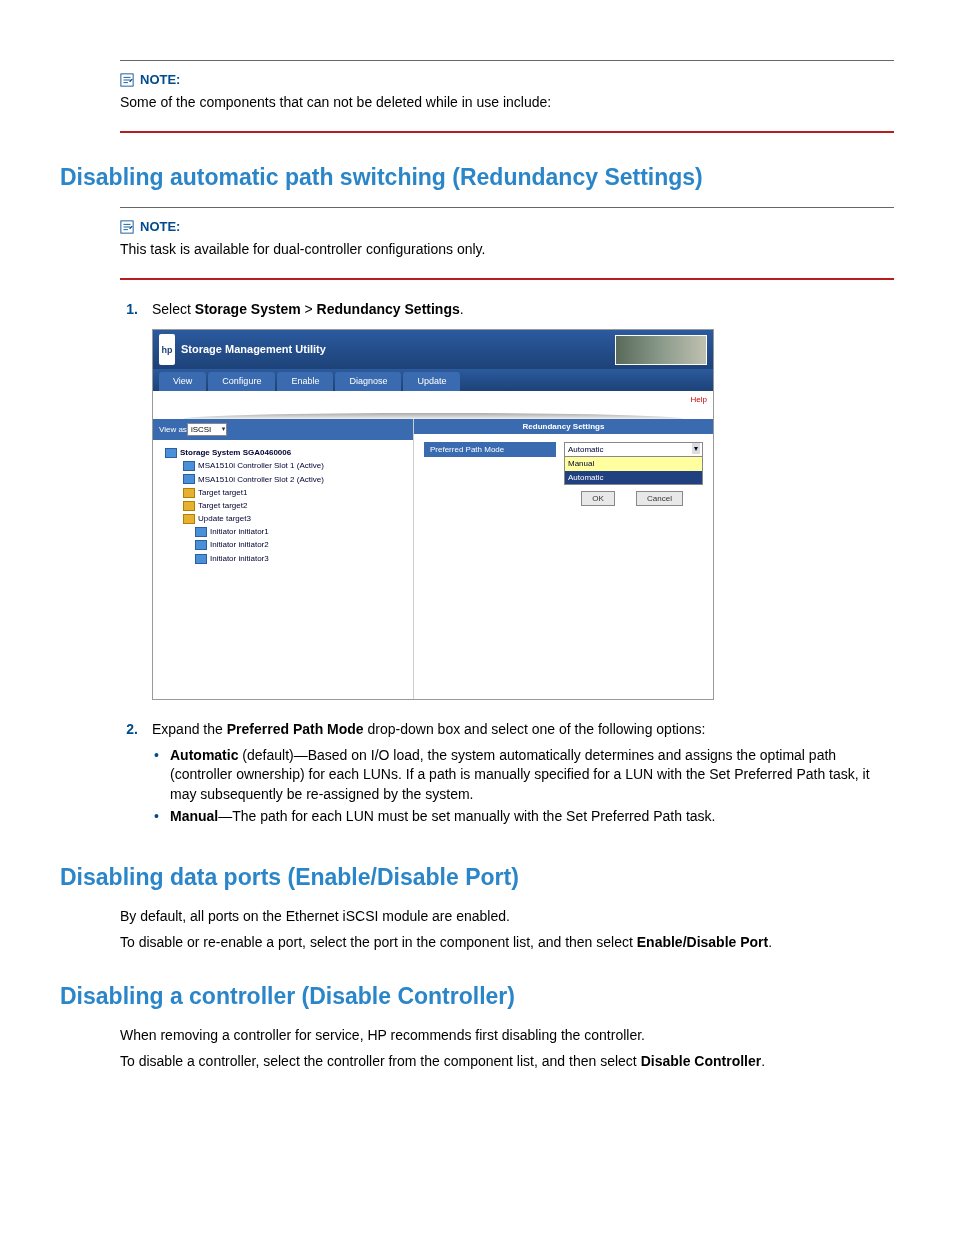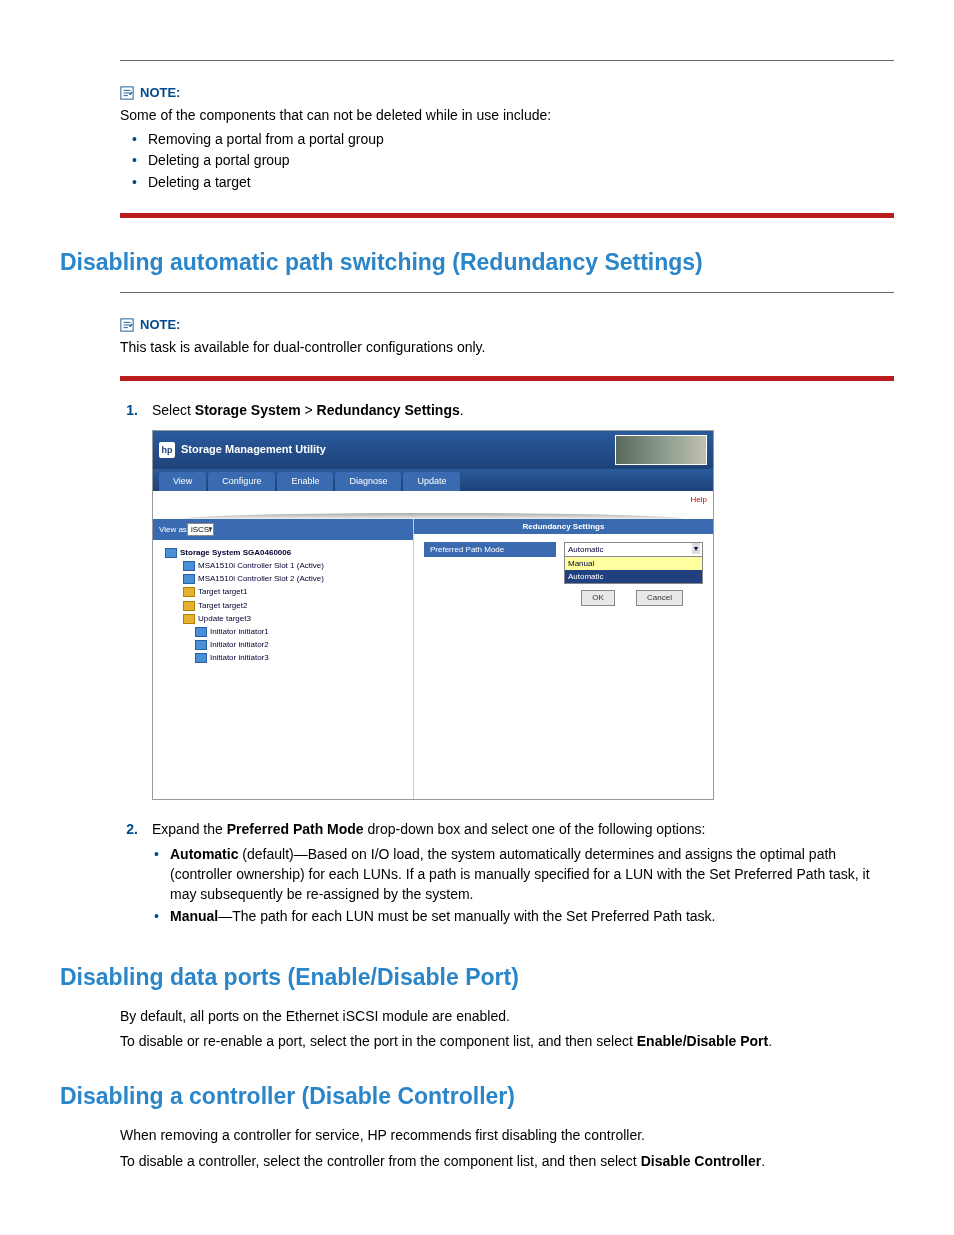--- a/index.html
+++ b/index.html
@@ -6,22 +6,22 @@
     font-family: Arial, Helvetica, sans-serif;
     font-size: 14px;
     color: #000;
     margin: 0;
     padding: 60px 60px 30px 60px;
     width: 834px;
     line-height: 1.4;
   }
   .note-block {
     border-top: 1px solid #666;
-    border-bottom: 5px solid #b91c1c;
-    padding: 23px 0 18px 0;
+    border-bottom: 2px solid #b91c1c;
+    padding: 10px 0 18px 0;
     margin: 0 0 20px 60px;
   }
   .note-head {
     display: flex;
     align-items: center;
     gap: 6px;
     margin-bottom: 4px;
   }
   .note-icon {
     width: 14px;
@@ -85,38 +85,38 @@
   }
   .ss-header {
     background: linear-gradient(#2b5a9e,#1d4278);
     display: flex;
     align-items: center;
     justify-content: space-between;
     padding: 4px 6px;
   }
   .ss-title { display:flex; align-items:center; gap:6px; font-weight:bold; font-size:11px;}
   .ss-logo {
-    width:16px;height:16px;background:#fff;border-radius:2px;display:inline-flex;align-items:center;justify-content:center;color:#1d4278;font-size:9px;font-weight:bold;
+    width:16px;height:31px;background:#fff;border-radius:2px;display:inline-flex;align-items:center;justify-content:center;color:#1d4278;font-size:9px;font-weight:bold;
   }
   .ss-photo { width:90px;height:28px;background:linear-gradient(90deg,#5a6a5a,#8a9a8a,#c0c0b0);border:1px solid #fff;}
   .ss-tabs {
     background: linear-gradient(#2b5a9e,#1d4278);
     display:flex;gap:2px;padding:3px 6px 0 6px;
   }
   .ss-tab {
     background:#3a6bb0;padding:3px 14px;border-radius:3px 3px 0 0;font-size:9px;color:#fff;
   }
   .ss-body { display:flex; min-height:280px;}
   .ss-left {
     width:260px;background:#fff;border-right:1px solid #ccc;color:#000;
   }
   .ss-viewbar {
     background:#3a6bb0;color:#fff;padding:4px 6px;display:flex;align-items:center;font-size:8px;
   }
-  .ss-dropdown-tiny{background:#fff;color:#000;border:1px solid #888;padding:0 2px 0 3px;font-size:8px;position:relative;}
+  .ss-dropdown-tiny{background:#fff;color:#000;border:1px solid #888;padding:0 15px 0 3px;font-size:8px;position:relative;}
   .ss-dropdown-tiny::after{content:"▾";position:absolute;right:1px;top:0;font-size:7px;color:#333;}
   .ss-tree{padding:6px 4px;font-size:8px;color:#003;}
   .ss-tree-item{padding:1px 0 1px 14px;white-space:nowrap;}
   .ss-tree-root{font-weight:bold;padding-left:8px;}
   .ss-tree-item.ind1{padding-left:26px;}
   .ss-tree-item.ind2{padding-left:38px;}
   .ss-icon-box{display:inline-block;width:10px;height:8px;background:#e8b030;border:1px solid #b08000;margin-right:3px;vertical-align:middle;}
   .ss-icon-srv{display:inline-block;width:10px;height:8px;background:#4a90d9;border:1px solid #2a60a0;margin-right:3px;vertical-align:middle;}
   .ss-right{flex:1;background:#fff;color:#000;}
   .ss-right-top{background:#fff;height:18px;text-align:right;padding:2px 6px;}
@@ -146,25 +146,20 @@
     <span class="note-icon">
       <svg viewBox="0 0 16 16">
           <rect x="1" y="1" width="14" height="14" fill="none" stroke="#004b8d" stroke-width="1"></rect>
           <path d="M4 5h8M4 8h8M4 11h5" stroke="#004b8d" stroke-width="1"></path>
           <path d="M11 10l3-3" stroke="#004b8d" stroke-width="1.5"></path>
         </svg>
     </span>
     <span class="note-label">NOTE:</span>
   </div>
   <div class="note-text">Some of the components that can not be deleted while in use include:</div>
-  <ul class="bullets">
-    <li>Removing a portal from a portal group</li>
-    <li>Deleting a portal group</li>
-    <li>Deleting a target</li>
-  </ul>
 </div>
 
 <h2 class="section">Disabling automatic path switching (Redundancy Settings)</h2>
 
 <div class="note-block">
   <div class="note-head">
     <span class="note-icon">
       <svg viewBox="0 0 16 16">
           <rect x="1" y="1" width="14" height="14" fill="none" stroke="#004b8d" stroke-width="1"></rect>
           <path d="M4 5h8M4 8h8M4 11h5" stroke="#004b8d" stroke-width="1"></path>

